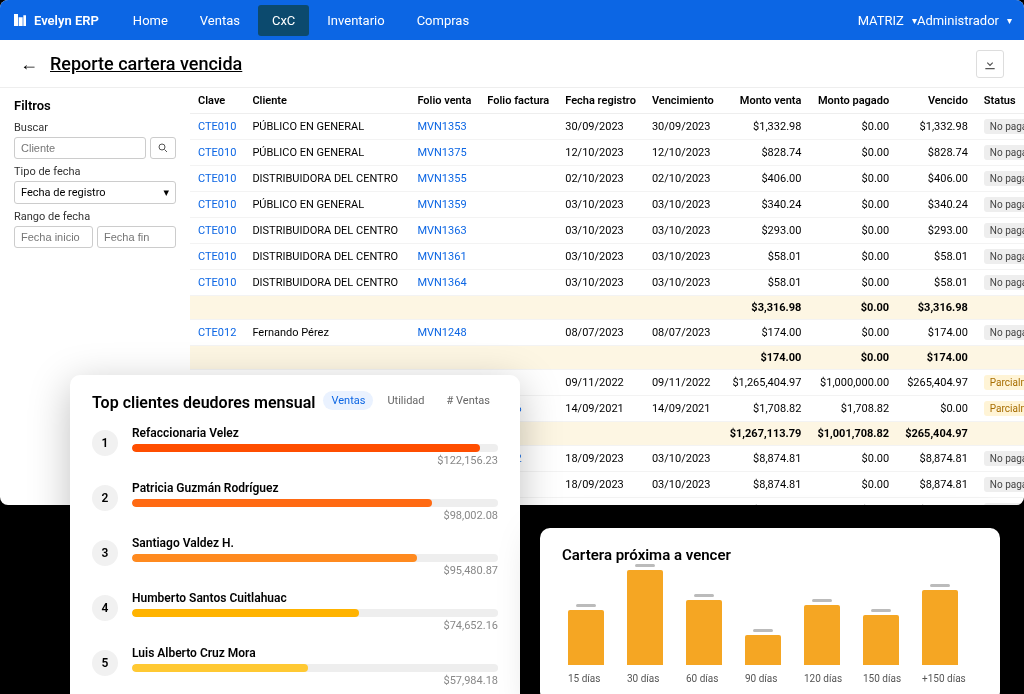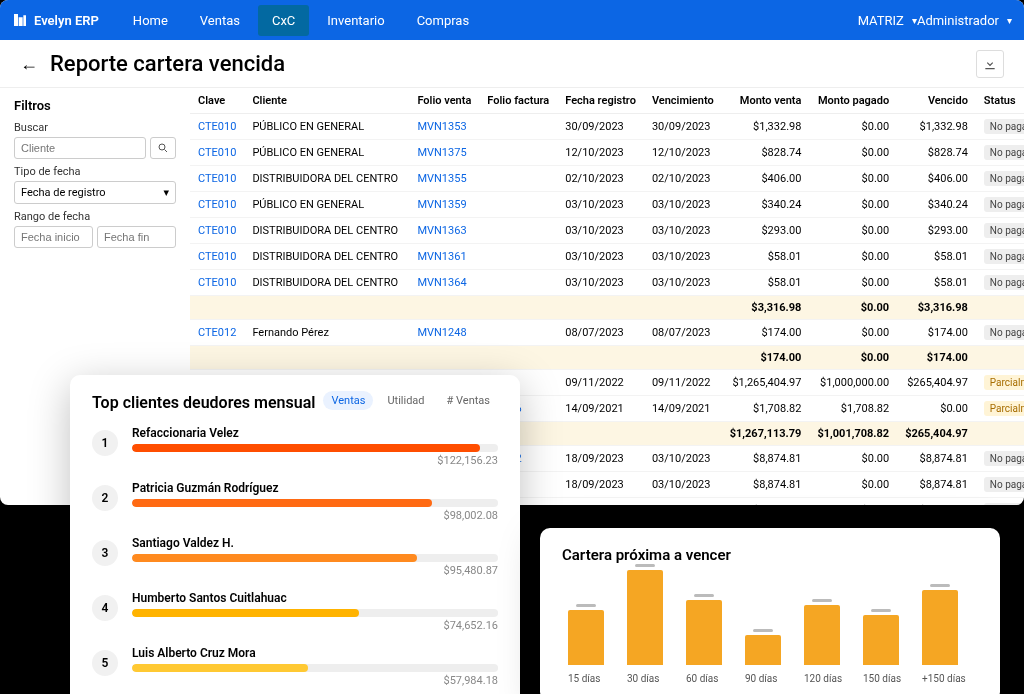--- a/index.html
+++ b/index.html
@@ -3,27 +3,27 @@
 <meta charset="utf-8">
 <style>
 * { box-sizing: border-box; margin: 0; padding: 0; }
 body { font-family: -apple-system, BlinkMacSystemFont, "Segoe UI", Roboto, sans-serif; background: #000; width: 1024px; height: 694px; position: relative; overflow: hidden; }
 .app { background: #fff; width: 1024px; height: 505px; border-radius: 8px; overflow: hidden; box-shadow: 0 20px 40px rgba(0,0,0,0.3); }
 .topbar { background: #0c66e4; height: 40px; display: flex; align-items: center; padding: 18px 12px; color: #fff; font-size: 13px; }
 .logo { display:flex; align-items:center; gap:6px; font-weight:600; margin-right: 20px;}
 .logo svg { width:16px; height:16px; }
 .nav { display:flex; gap: 4px; }
 .nav-item { padding: 8px 14px; cursor:pointer; border-radius:3px; }
-.nav-item.active { background: #0369a1; }
+.nav-item.active { background: #0c4a6e; }
 .topbar-right { margin-left:auto; display:flex; gap:0; align-items:center;}
 .topbar-right .sel { display:flex; align-items:center; gap:4px; cursor:pointer;}
 .chev::after{content:"▾"; font-size:10px; margin-left:4px;}
 .subhead { height: 48px; display:flex; align-items:center; padding: 0 20px; border-bottom:1px solid #eee;}
 .back { font-size:18px; margin-right:12px; cursor:pointer;}
-.title { font-size:22px; font-weight:500;}
+.title { font-size:18px; font-weight:500;text-decoration:underline;}
 .dlbtn { margin-left:auto; width:28px; height:28px; border:1px solid #ddd; border-radius:3px; display:flex; align-items:center; justify-content:center; cursor:pointer; font-size:14px;}
 .body { display:flex; height: calc(100% - 88px); }
 .filters { width: 190px; padding: 10px 14px; font-size:12px; }
 .filters h4 { font-size:13px; font-weight:600; margin-bottom:8px;}
 .flabel { font-size:11px; color:#333; margin-top:6px; margin-bottom:3px;}
 .frow { display:flex; gap:4px;}
 .finput { flex:1; border:1px solid #ccc; border-radius:3px; padding:4px 6px; font-size:11px; color:#888; min-width:0;}
 .fbtn { width:26px; border:1px solid #ccc; border-radius:3px; display:flex; align-items:center; justify-content:center; font-size:12px; cursor:pointer;}
 .fselect { width:100%; border:1px solid #ccc; border-radius:3px; padding:4px 6px; font-size:11px; display:flex; justify-content:space-between; align-items:center; cursor:pointer;}
 .table-wrap { flex:1; overflow:auto; font-size:11px;}

